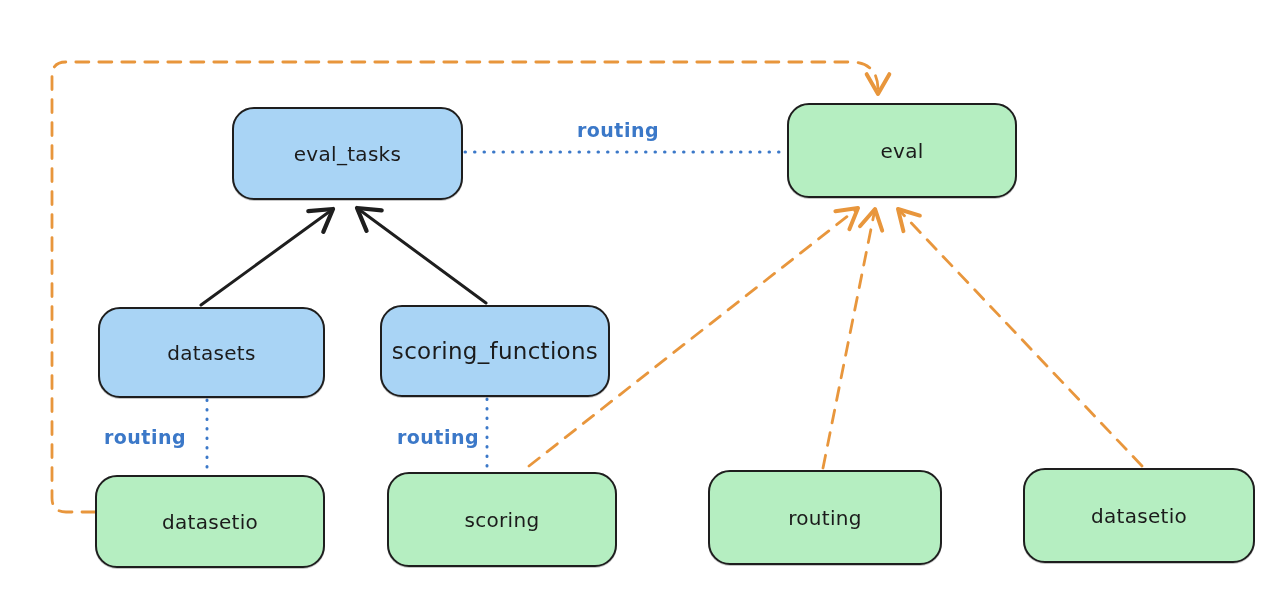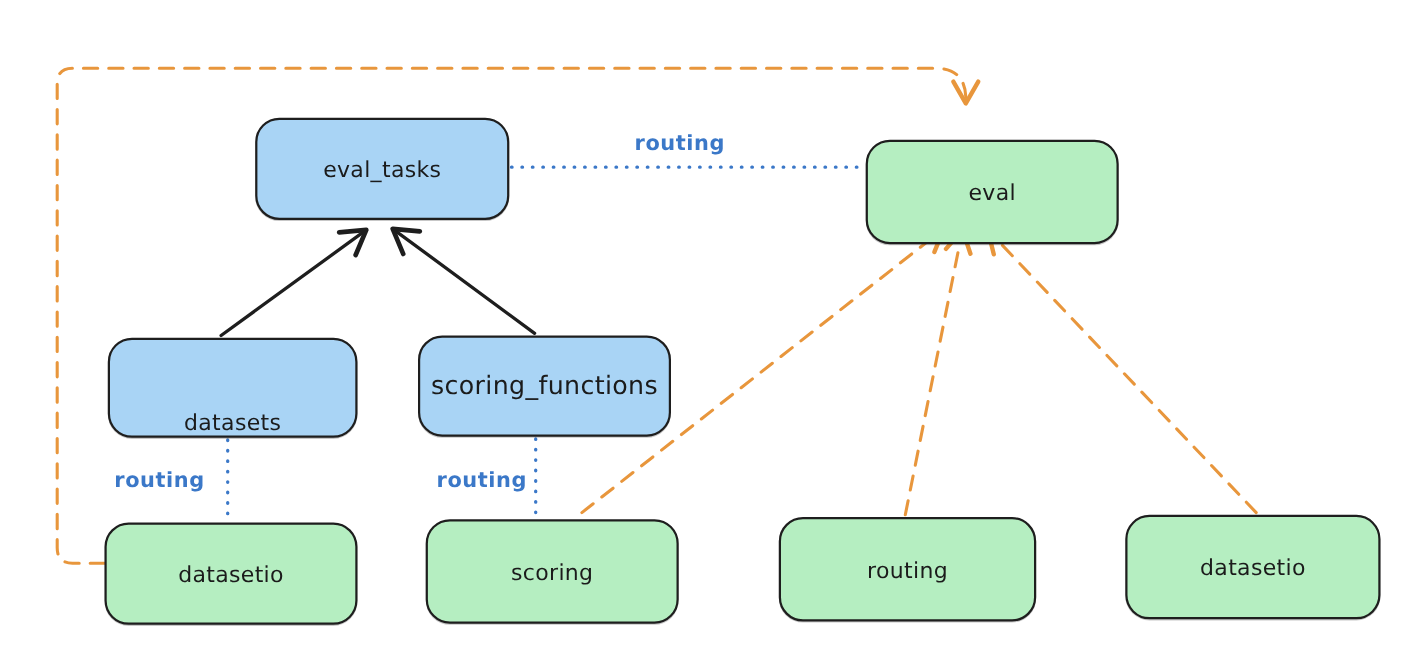--- a/index.html
+++ b/index.html
@@ -63,25 +63,25 @@
     <path class="orange-dashed" marker-end="url(#arrowOrange)" d="M823 468 L875 209"></path>
     <path class="orange-dashed" marker-end="url(#arrowOrange)" d="M1142 466 L898 209"></path>
 
     <path class="orange-dashed" marker-end="url(#arrowOrange)" d="M95 512 L66 512 Q52 512 52 498 L52 76 Q52 62 66 62 L852 62 Q877 63 878 88 L878 94"></path>
   </svg>
 
   <div class="node blue" style="left:232px;top:107px;width:231px;height:93px;">
     <span>eval_tasks</span>
   </div>
 
-  <div class="node green" style="left:787px;top:103px;width:230px;height:95px;margin-top:24px;">
+  <div class="node green" style="left:787px;top:103px;width:230px;height:95px;">
     <span>eval</span>
   </div>
 
-  <div class="node blue" style="left:98px;top:307px;width:227px;height:91px;align-items:flex-end;">
+  <div class="node blue" style="left:98px;top:307px;width:227px;height:91px;">
     <span>datasets</span>
   </div>
 
   <div class="node blue" style="left:380px;top:305px;width:230px;height:92px;font-size:23px;">
     <span>scoring_functions</span>
   </div>
 
   <div class="node green" style="left:95px;top:475px;width:230px;height:93px;">
     <span>datasetio</span>
   </div>

